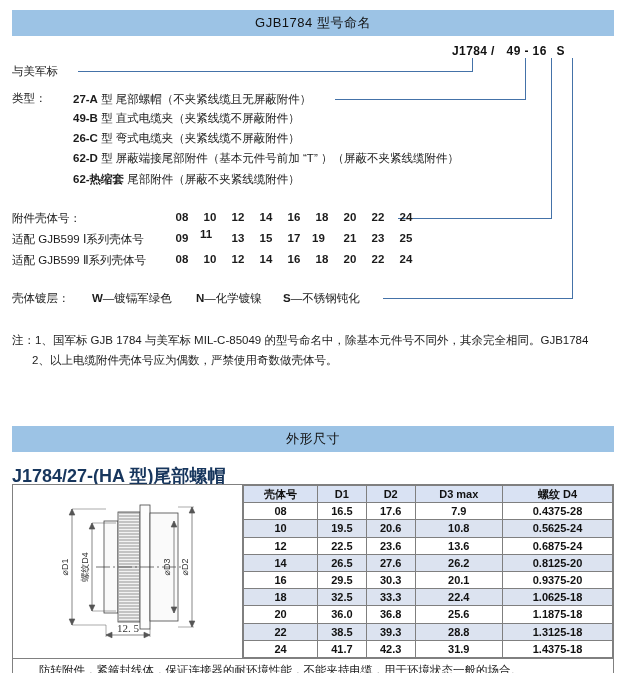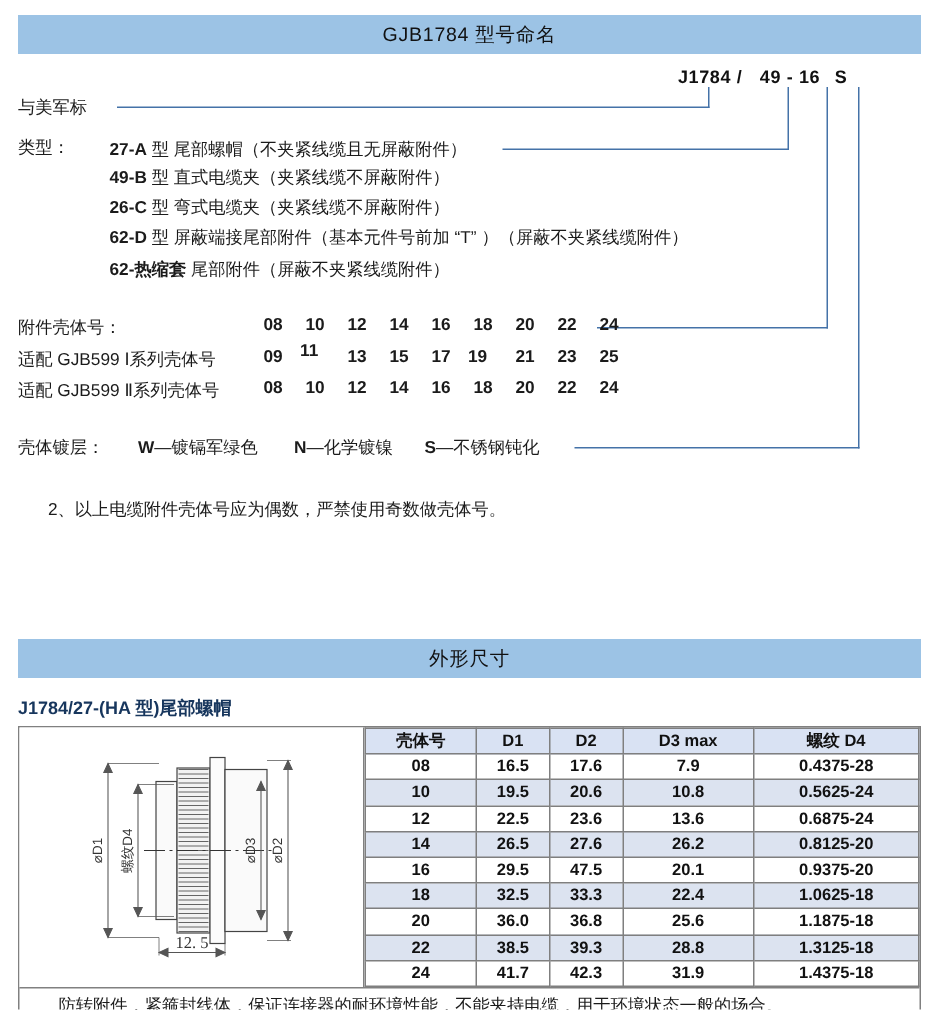--- a/index.html
+++ b/index.html
@@ -67,21 +67,21 @@
     font-size: 11.5px;
     line-height: 20px;
     color: #1b1b1b;
   }
   .notes p { margin: 0; }
   .notes p.indent { text-indent: 20px; }
 
   
   .subhead {
     position: absolute;
-    font-size: 12px;
+    font-size: 18px;
     font-weight: bold;
     color: #17365D;
     white-space: nowrap;
   }
 
   
   .block {
     position: absolute;
     left: 12px;
     top: 484px;
@@ -221,20 +221,21 @@
   <b>W</b><span>—镀镉军绿色</span>
 </div>
 <div class="lbl" style="left:196px; top:291px;">
   <b>N</b><span>—化学镀镍</span>
 </div>
 <div class="lbl" style="left:283px; top:291px;">
   <b>S</b><span>—不锈钢钝化</span>
 </div>
 
 <div class="notes" style="top:330px;">
+  <p>注：1、国军标 GJB 1784 与美军标 MIL-C-85049 的型号命名中，除基本元件号不同外，其余完全相同。GJB1784</p>
   <p class="indent">2、以上电缆附件壳体号应为偶数，严禁使用奇数做壳体号。</p>
 </div>
 
 <div class="banner" style="top:426px;">
   <span>外形尺寸</span>
 </div>
 
 <div class="subhead" style="left:12px; top:464px;">J1784/27-(HA 型)尾部螺帽</div>
 
 <div class="block">
@@ -378,21 +379,21 @@
             <tr class="alt">
               <td>14</td>
               <td>26.5</td>
               <td>27.6</td>
               <td>26.2</td>
               <td>0.8125-20</td>
             </tr>
             <tr>
               <td>16</td>
               <td>29.5</td>
-              <td>47.5</td>
+              <td>30.3</td>
               <td>20.1</td>
               <td>0.9375-20</td>
             </tr>
             <tr class="alt">
               <td>18</td>
               <td>32.5</td>
               <td>33.3</td>
               <td>22.4</td>
               <td>1.0625-18</td>
             </tr>

